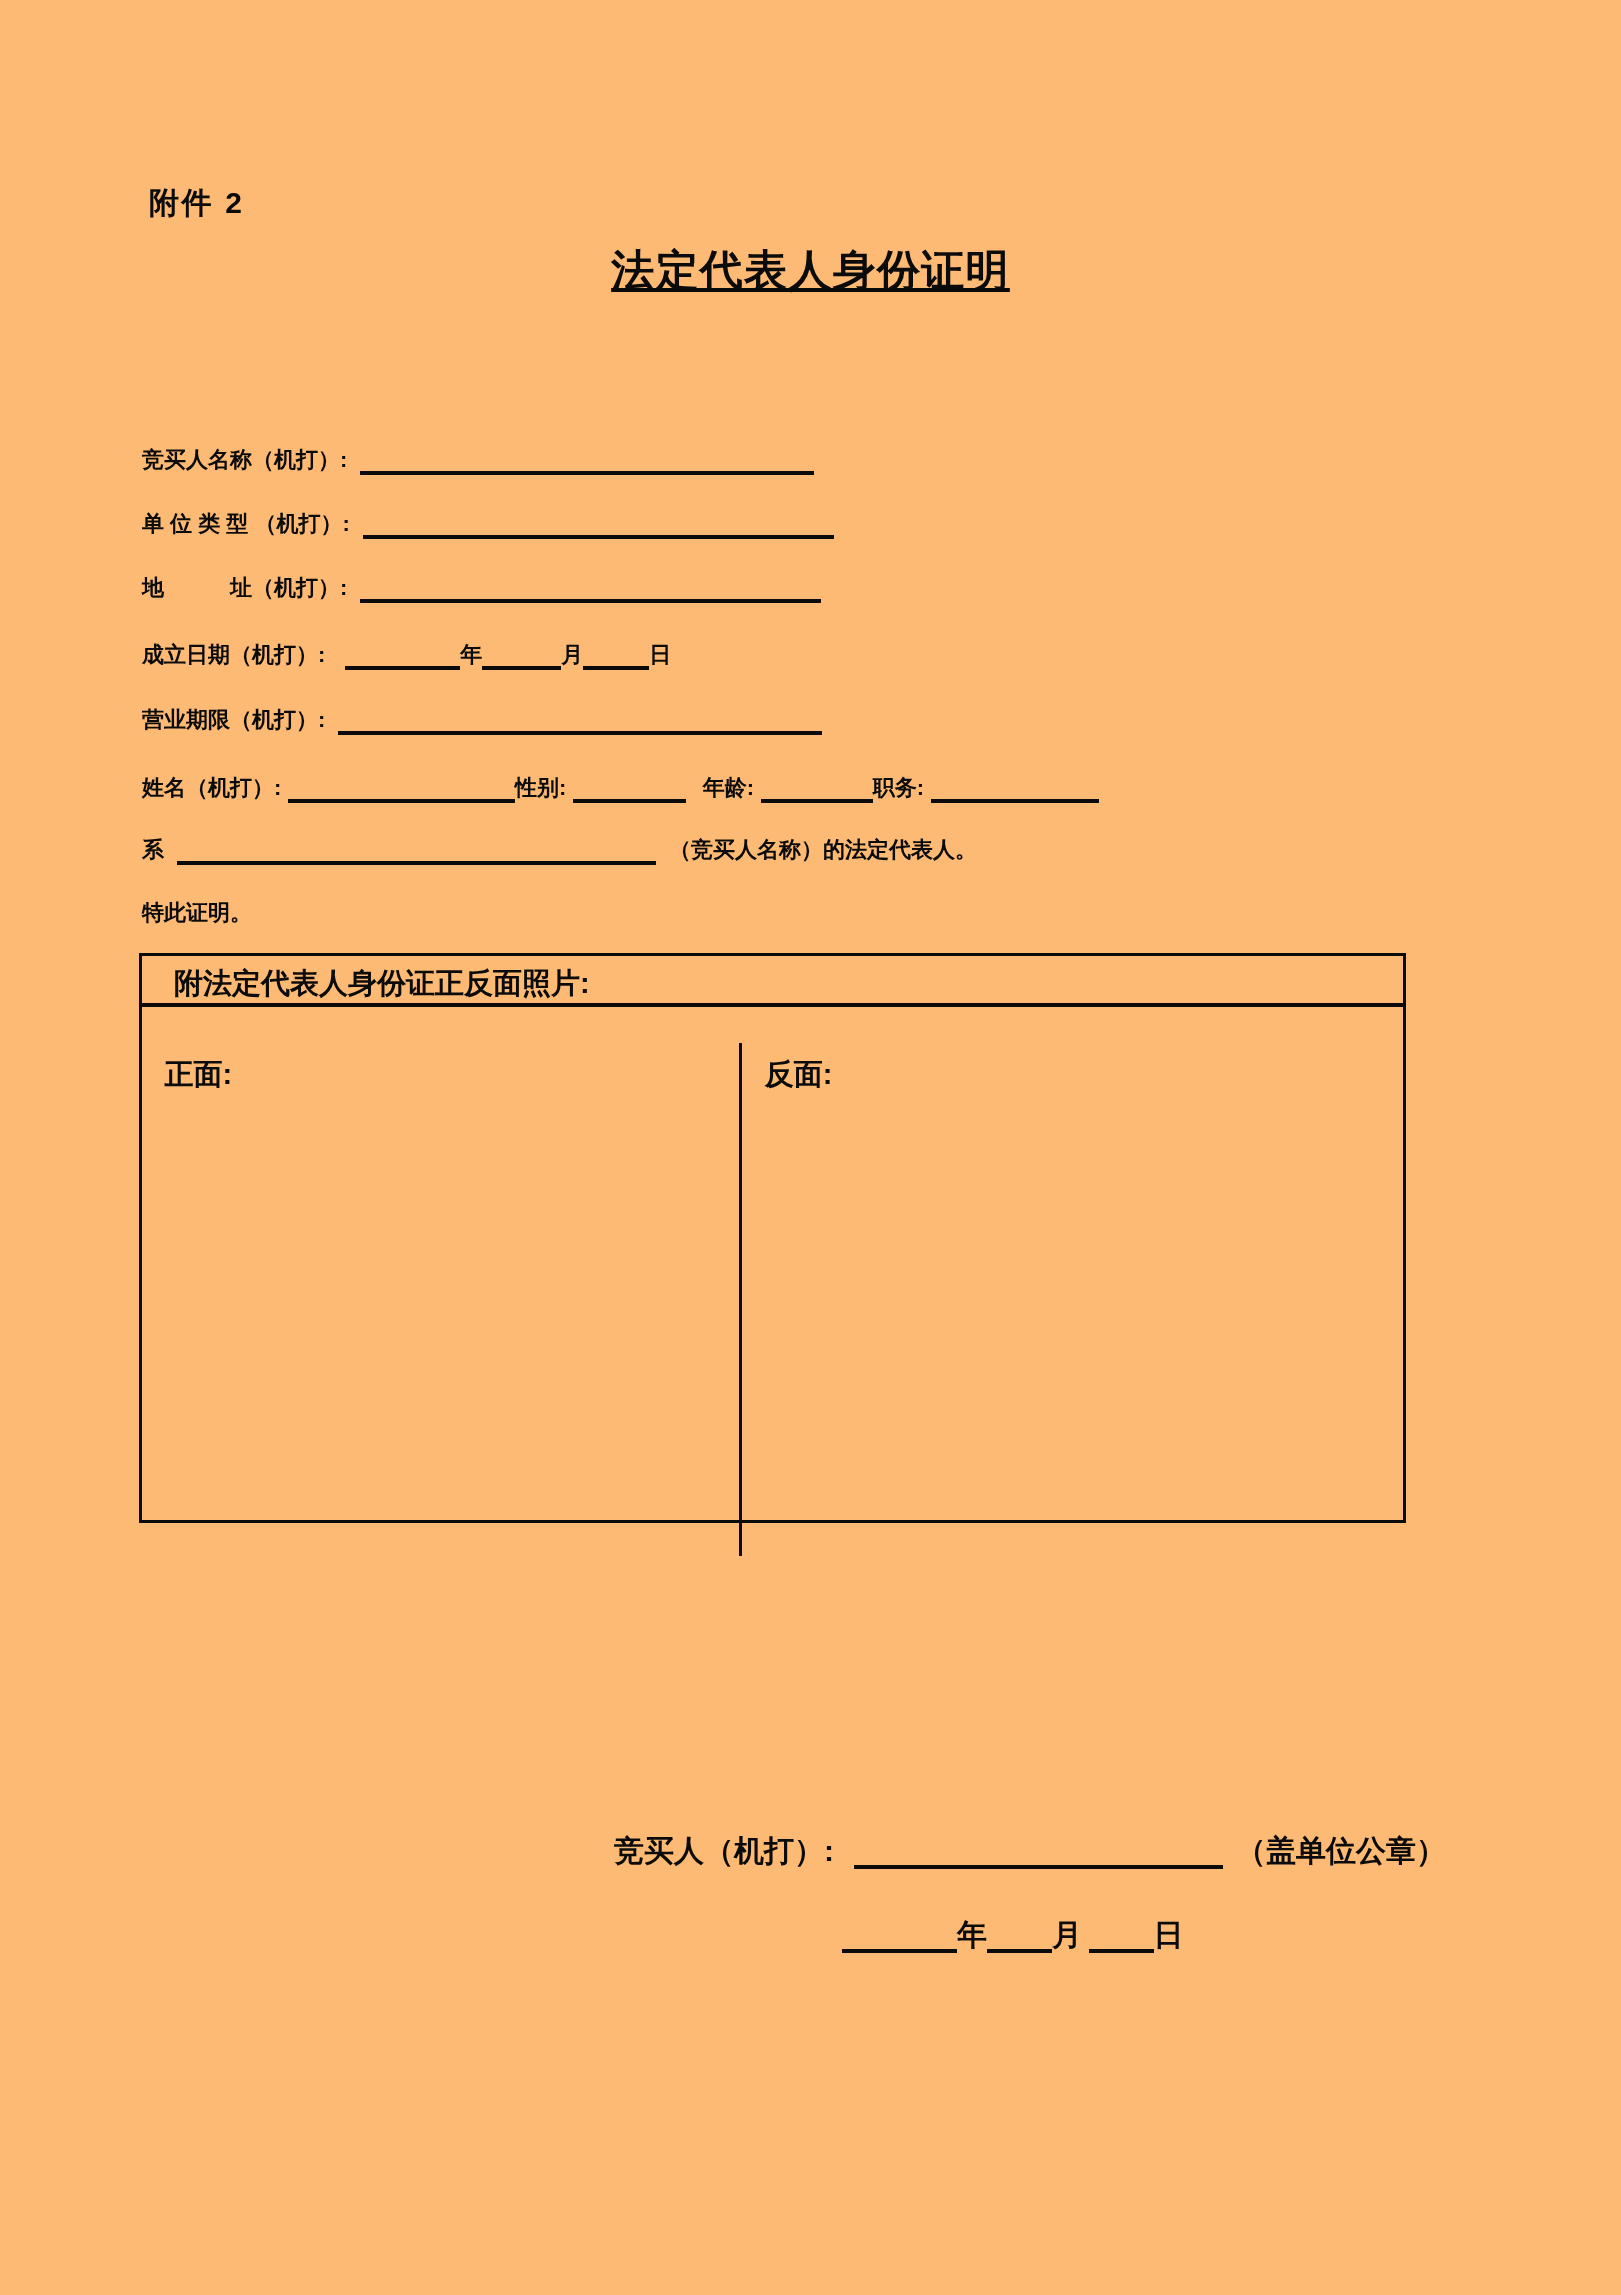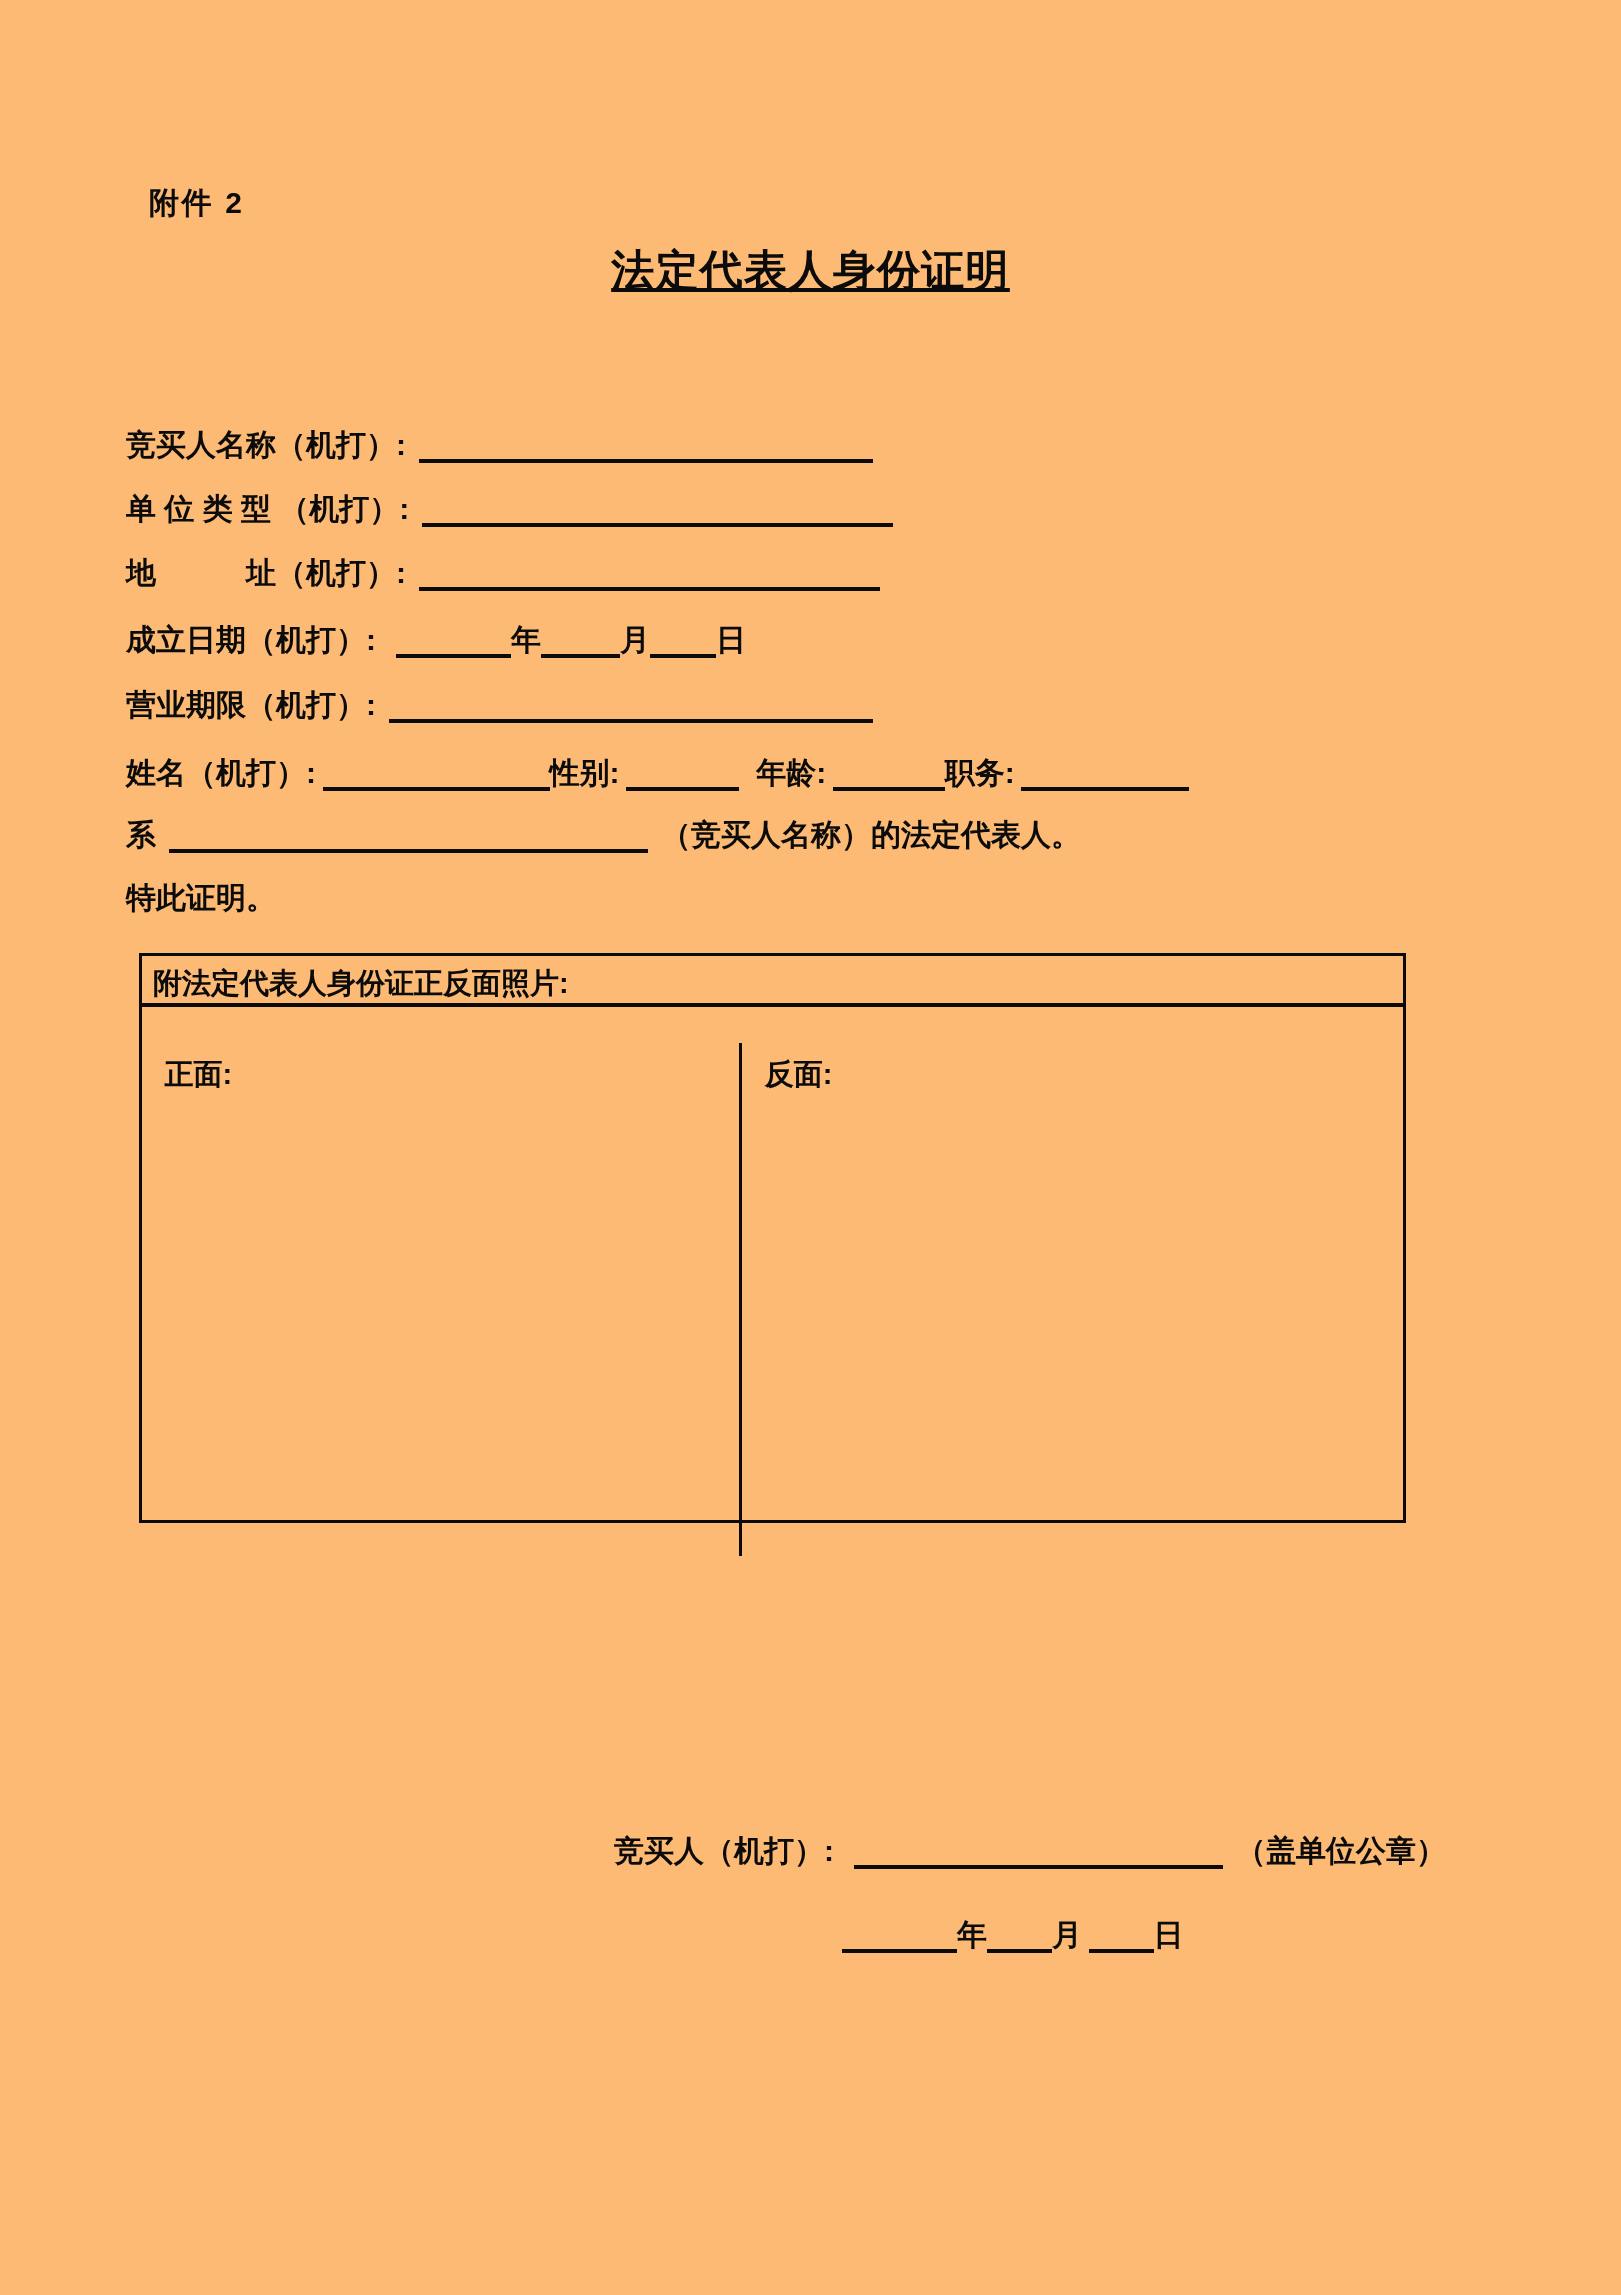--- a/index.html
+++ b/index.html
@@ -16,21 +16,21 @@
   .abs { position: absolute; white-space: nowrap; }
   .attachment {
     top: 183px; left: 149px;
     font-size: 30px; letter-spacing: 2.6px;
   }
   .title {
     top: 242px; left: 0; width: 100%;
     text-align: center;
     font-size: 43px; letter-spacing: 1.3px; text-decoration: underline;
   }
-  .row { font-size: 30px; left: 126px; }
+  .row { font-size: 22px; left: 142px; margin-top: 20px; }
   .r1 { top: 425px; }
   .r2 { top: 489px; }
   .r3 { top: 553px; }
   .r4 { top: 620px; text-align: center; }
   .r5 { top: 685px; }
   .r6 { top: 753px; }
   .r7 { top: 815px; }
   .r8 { top: 878px; }
   
   .bl {
@@ -43,21 +43,21 @@
   
   .photo-box {
     position: absolute;
     left: 139px; top: 953px;
     width: 1267px; height: 570px;
     border: 3.3px solid #0b0b0b;
     box-sizing: border-box;
   }
   .pb-header {
     height: 51px; line-height: 54px;
-    padding-left: 11px;
+    padding-left: 32px;
     font-size: 29px;
     border-bottom: 4.6px solid #0b0b0b;
     box-sizing: border-box;
   }
   .pb-cells { display: flex; height: calc(100% - 51px); margin-top: 36px; }
   .pb-cell { box-sizing: border-box; padding: 12px 0 0 22.4px; font-size: 29px; }
   .pb-left { width: 47.6%; border-right: 3.3px solid #0b0b0b; }
   .pb-right { flex: 1; }
   .sig1 { top: 1831px; left: 614px; font-size: 30px; }
   .sig2 { top: 1915px; left: 842px; font-size: 30px; }

